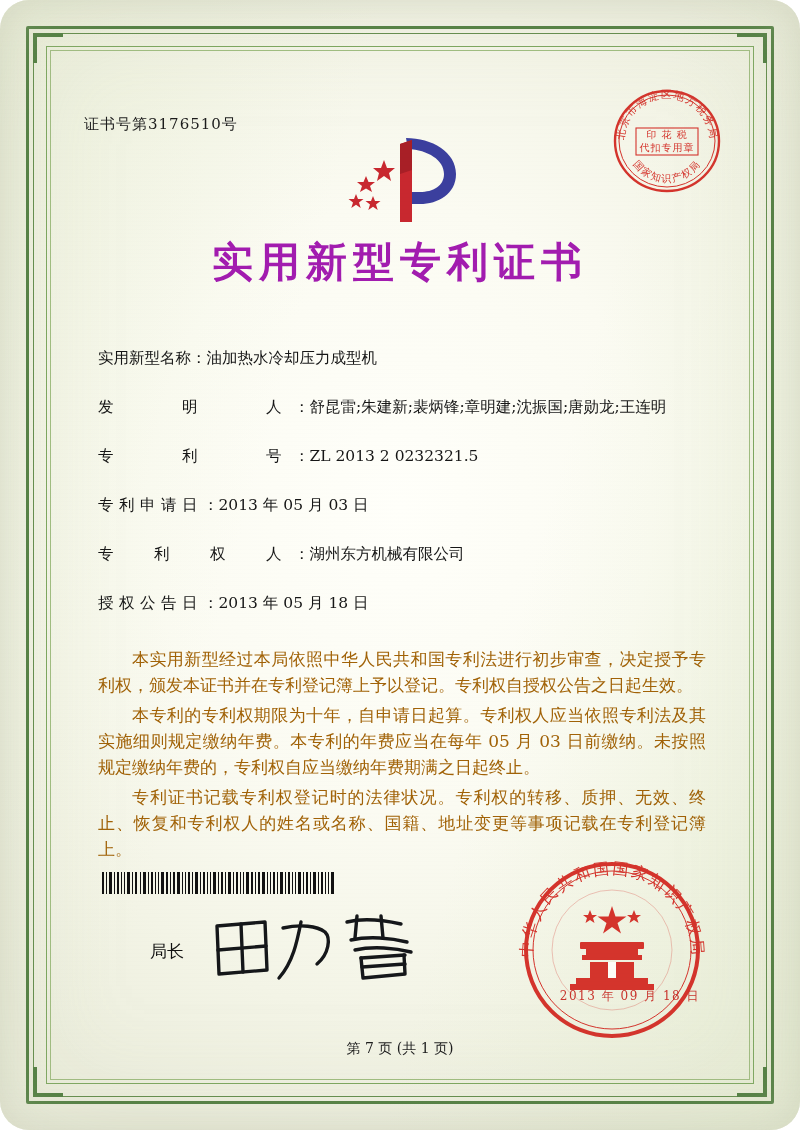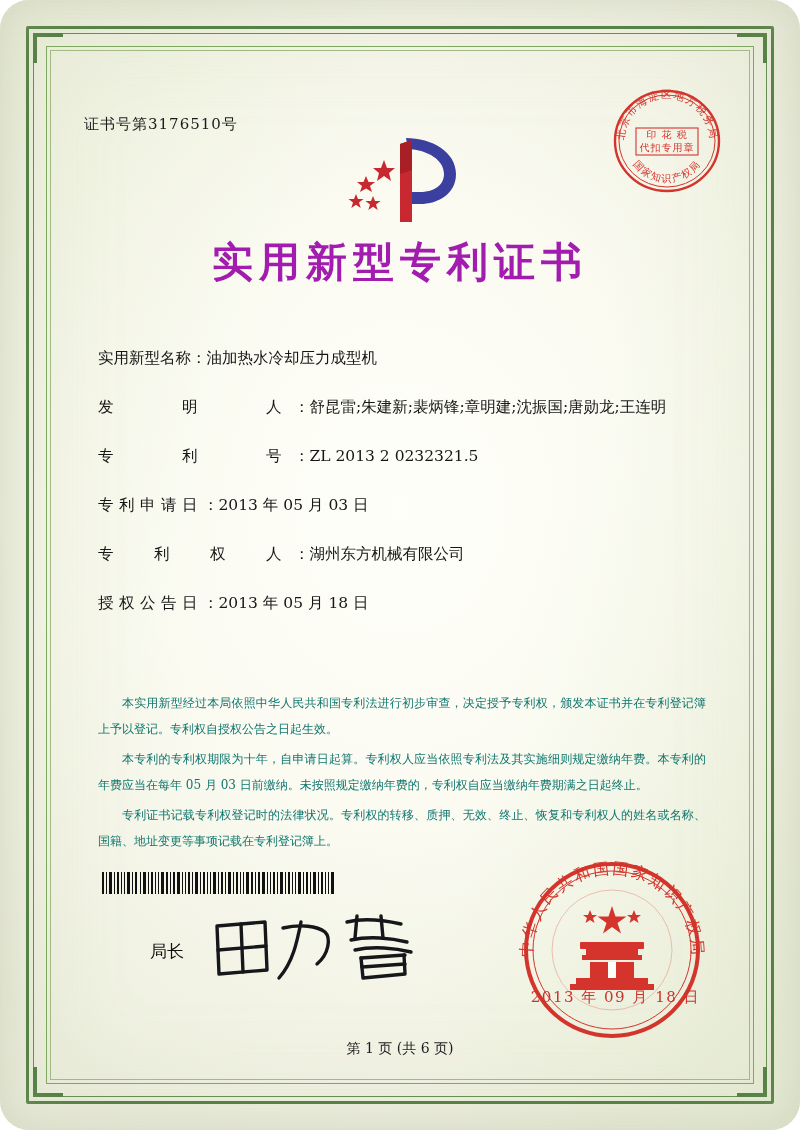--- a/index.html
+++ b/index.html
@@ -154,26 +154,25 @@
   .field-label.spread-4 { letter-spacing: 5.5px; }
   .field-value {
     display: inline-block;
   }
 
   .paragraphs {
     position: absolute;
     left: 38px;
     right: 34px;
     top: 586px;
-    font-size: 12px;
+    font-size: 17px;
     line-height: 26px;
-    color: #0f766e;
+    color: #a16207;
     text-align: justify;
     font-family: "DejaVu Serif", serif;
-    margin-top: 44px;
   }
   .paragraphs p {
     margin: 0 0 4px 0;
     text-indent: 2em;
   }
 
   .barcode {
     position: absolute;
     left: 42px;
     top: 812px;
@@ -202,21 +201,21 @@
     position: absolute;
     right: 28px;
     top: 790px;
     width: 200px;
     height: 200px;
   }
   .seal-date {
     position: absolute;
     right: 40px;
     top: 928px;
-    font-size: 15px;
+    font-size: 12px;
     color: #c8342c;
     letter-spacing: 1.5px;
     font-family: "DejaVu Serif", serif;
   }
 
   .page-footer {
     position: absolute;
     left: 0;
     right: 0;
     bottom: 12px;
@@ -440,18 +439,18 @@
           <rect x="58" y="134" width="84" height="6"></rect>
           <rect x="96" y="112" width="8" height="16" fill="#fdfdf7"></rect>
         </g>
 
         <circle cx="100" cy="100" r="60" fill="none" stroke="#d4342c" stroke-width="0.8" opacity="0.35"></circle>
       </svg>
     </div>
 
     <div class="seal-date">2013 年 09 月 18 日</div>
 
-    <div class="page-footer">第 1 页 (共 6 页)</div>
+    <div class="page-footer">第 7 页 (共 1 页)</div>
   </div>
 
   <div class="edge-shade"></div>
   <div class="scan-noise"></div>
 </div>
 
 </body></html>

